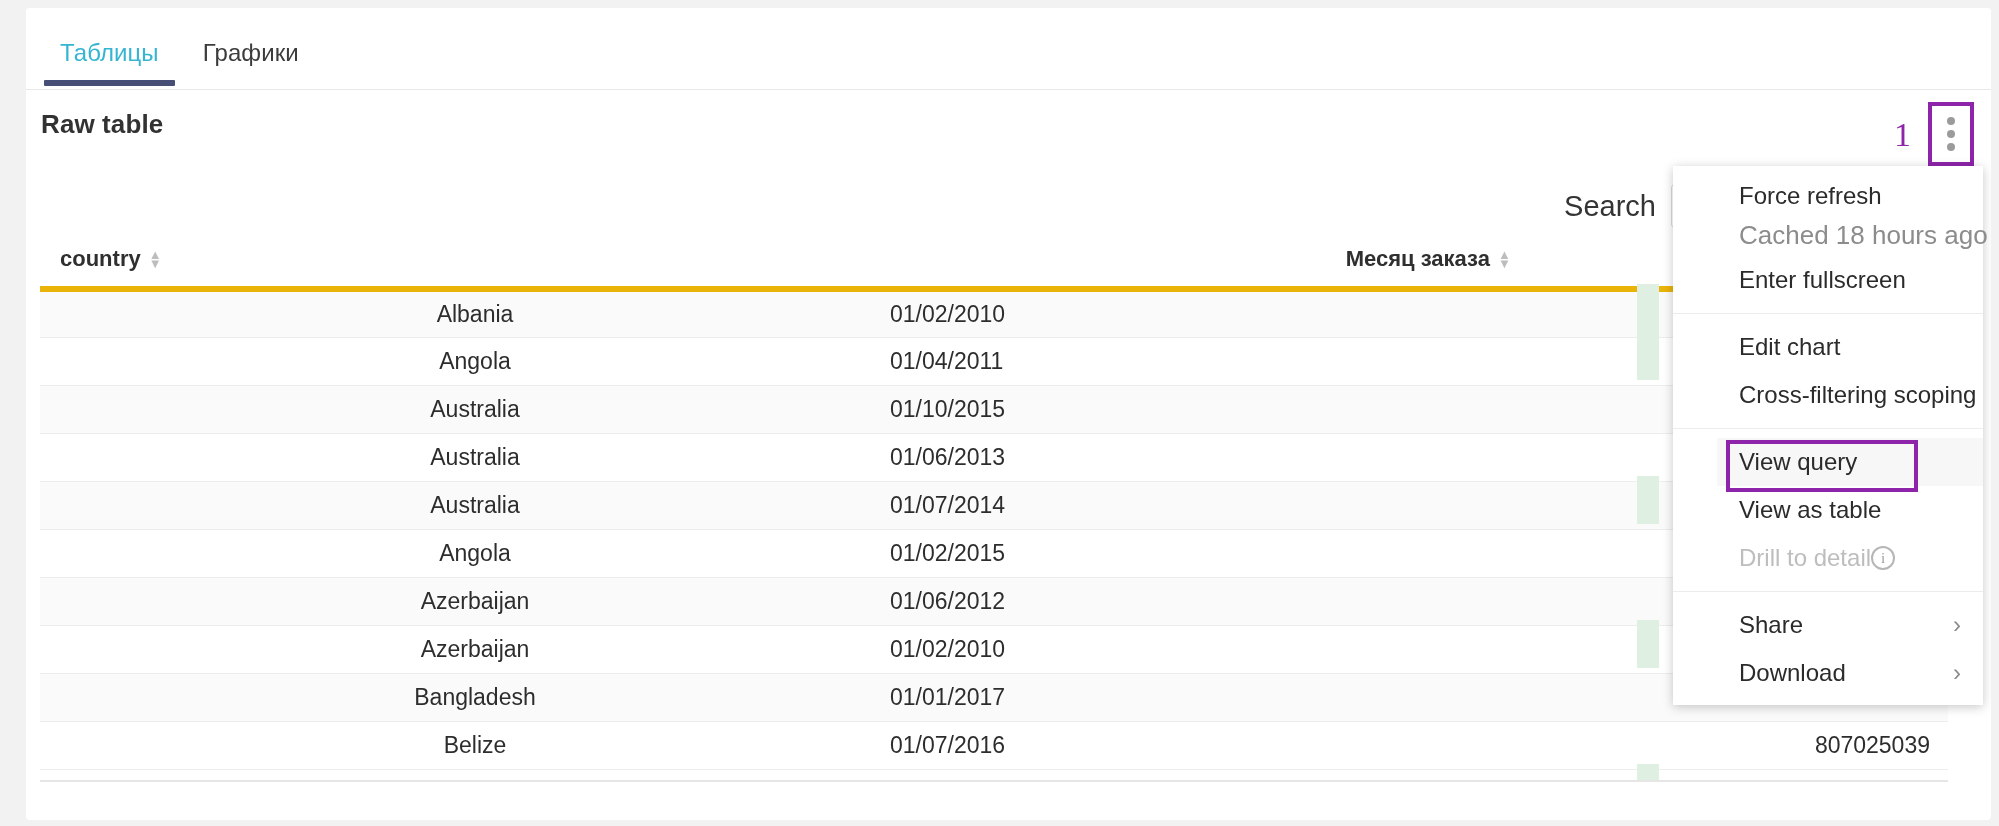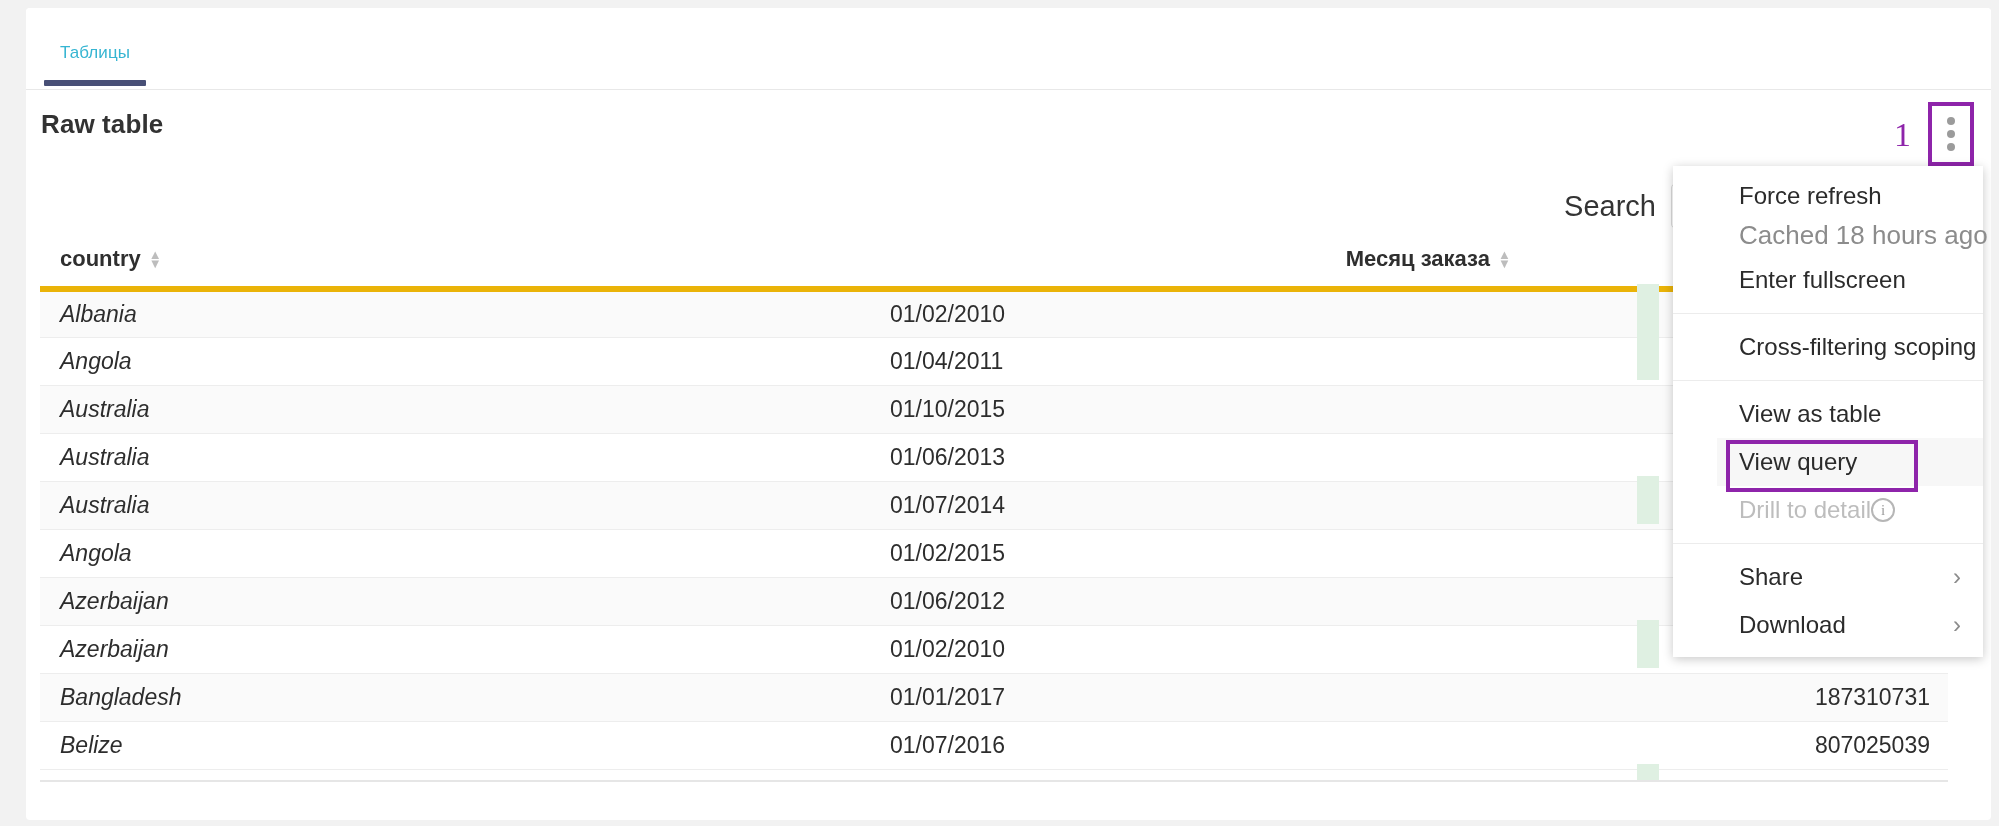--- a/index.html
+++ b/index.html
@@ -43,21 +43,21 @@
   .tabs {
     position: absolute;
     left: 12px; top: 0;
     display: flex;
     align-items: flex-start;
     height: 82px;
   }
   .tab {
     position: relative;
     padding: 28px 22px 0 22px;
-    font-size: 17px;
+    font-size: 24px;
     line-height: 34px;
     color: #3c3c3c;
     letter-spacing: 0.1px;
     cursor: pointer;
     height: 82px;
   }
   .tab.active { color: #36b5d2; }
   .tab.active::after {
     content: "";
     position: absolute;
@@ -172,21 +172,21 @@
   }
   .sorticon span { display:block; }
 
   tbody td {
     font-size: 23px;
     color: #2d2d2d;
     height: 48px;
     border-bottom: 1px solid #ededed;
     white-space: nowrap;
   }
-  td.c-country { text-align: left; padding-left: 20px; font-style: italic; }
+  td.c-country { text-align: center; padding-left: 20px; }
   td.c-month   { text-align: left; }
   td.c-order   { text-align: right; padding-right: 18px; }
 
   tbody tr.odd td { background: #fafafa; }
   tbody tr.even td { background: #ffffff; }
 
   
   .heat {
     position: absolute;
     left: 1611px;
@@ -268,20 +268,23 @@
 </head>
 <body>
 
 <div id="app">
   <div class="card">
 
     <div class="tabbar">
       <div class="tabs">
         <div class="tab active">
           <span>Таблицы</span>
+        </div>
+        <div class="tab">
+          <span>Графики</span>
         </div>
       </div>
     </div>
 
     <div class="chart-title">Raw table</div>
 
     <div class="kebab-wrap">
       <span class="kebab-dot"></span>
       <span class="kebab-dot"></span>
       <span class="kebab-dot"></span>
@@ -380,32 +383,35 @@
         <span>Cached 18 hours ago</span>
       </div>
 
       <div class="mi">
         <span>Enter fullscreen</span>
       </div>
 
       <div class="menu-sep"></div>
 
       <div class="mi">
+        <span>Edit chart</span>
+      </div>
+      <div class="mi">
         <span>Cross-filtering scoping</span>
       </div>
 
       <div class="menu-sep"></div>
 
-      <div class="mi">
-        <span>View as table</span>
-      </div>
       <div class="mi highlighted">
         <span class="boxed"></span>
         <span>View query</span>
       </div>
+      <div class="mi">
+        <span>View as table</span>
+      </div>
       <div class="mi disabled">
         <span>Drill to detail</span>
         <span class="info-ico">i</span>
       </div>
 
       <div class="menu-sep"></div>
 
       <div class="mi arrowed">
         <span>Share</span>
         <span class="chev">›</span>

